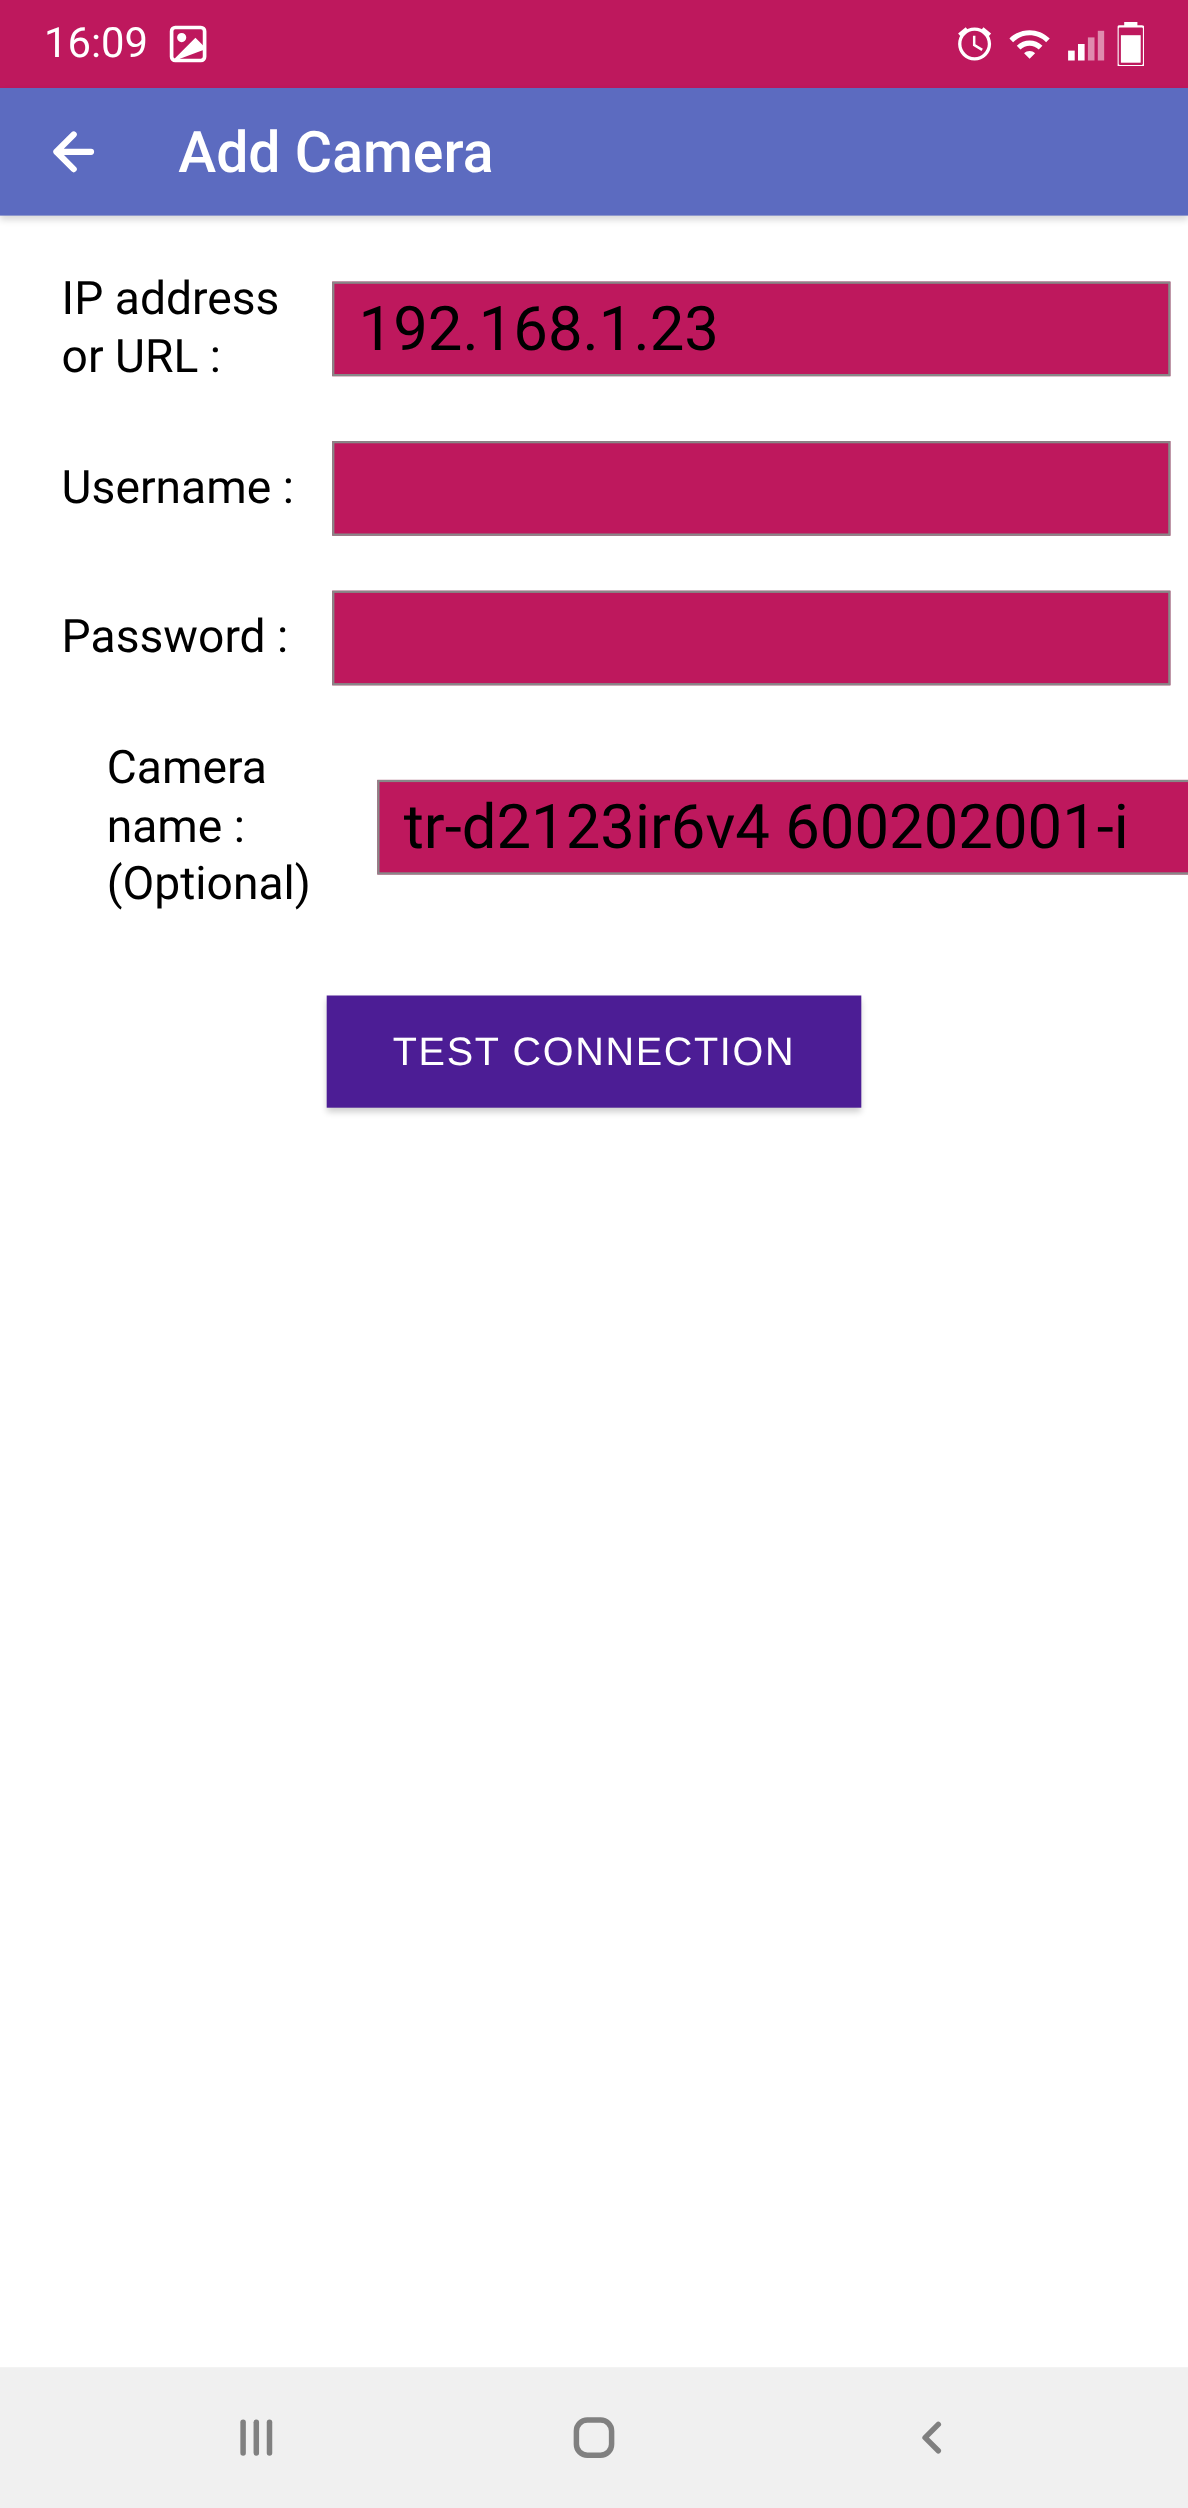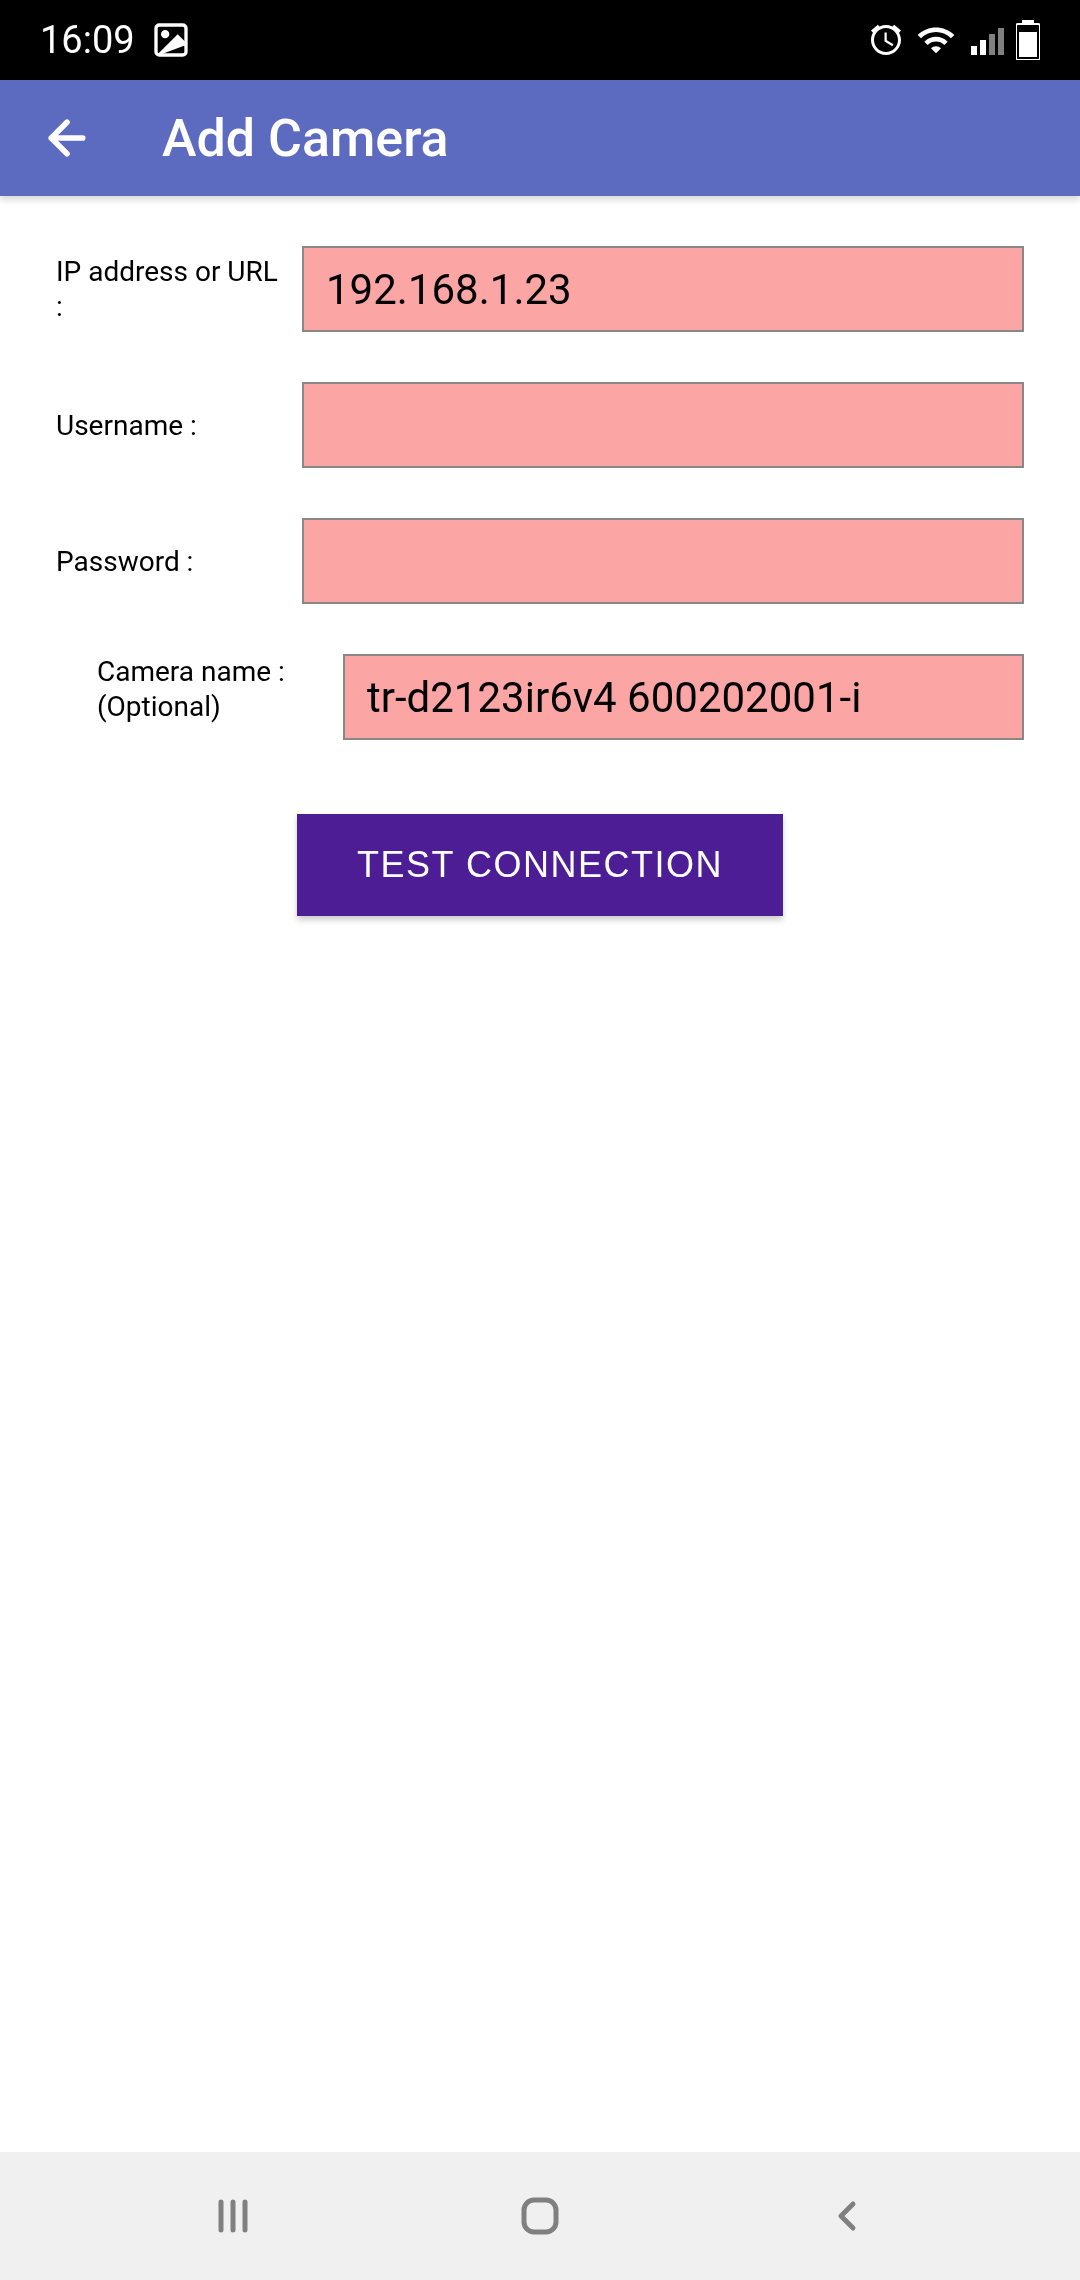--- a/index.html
+++ b/index.html
@@ -10,21 +10,21 @@
     body {
       width: 1080px;
       height: 2280px;
       font-family: Roboto, -apple-system, sans-serif;
       background: #ffffff;
       position: relative;
       overflow: hidden;
     }
     .status-bar {
       height: 80px;
-      background: #000000;
+      background: #be185d;
       display: flex;
       align-items: center;
       justify-content: space-between;
       padding: 0 40px;
       color: #ffffff;
     }
     .status-left {
       display: flex;
       align-items: center;
       gap: 16px;
@@ -60,33 +60,33 @@
       padding: 50px 56px;
     }
     .form-row {
       display: flex;
       align-items: center;
       margin-bottom: 50px;
       gap: 24px;
     }
     .form-label {
       width: 222px;
-      font-size: 28px;
+      font-size: 42px;
       color: #000000;
       line-height: 1.25;
       flex-shrink: 0;
     }
     .form-input {
       flex: 1;
       height: 86px;
       border: 2px solid #888;
-      font-size: 42px;
+      font-size: 56px;
       padding: 0 22px;
       color: #000000;
-      background: #fca5a5;
+      background: #be185d;
       font-family: inherit;
       outline: none;
     }
     .form-row-tall .form-label {
       align-self: flex-start;
       padding-top: 0;
       margin-left: 41px;
     }
     .form-row-tall {
       align-items: center;

